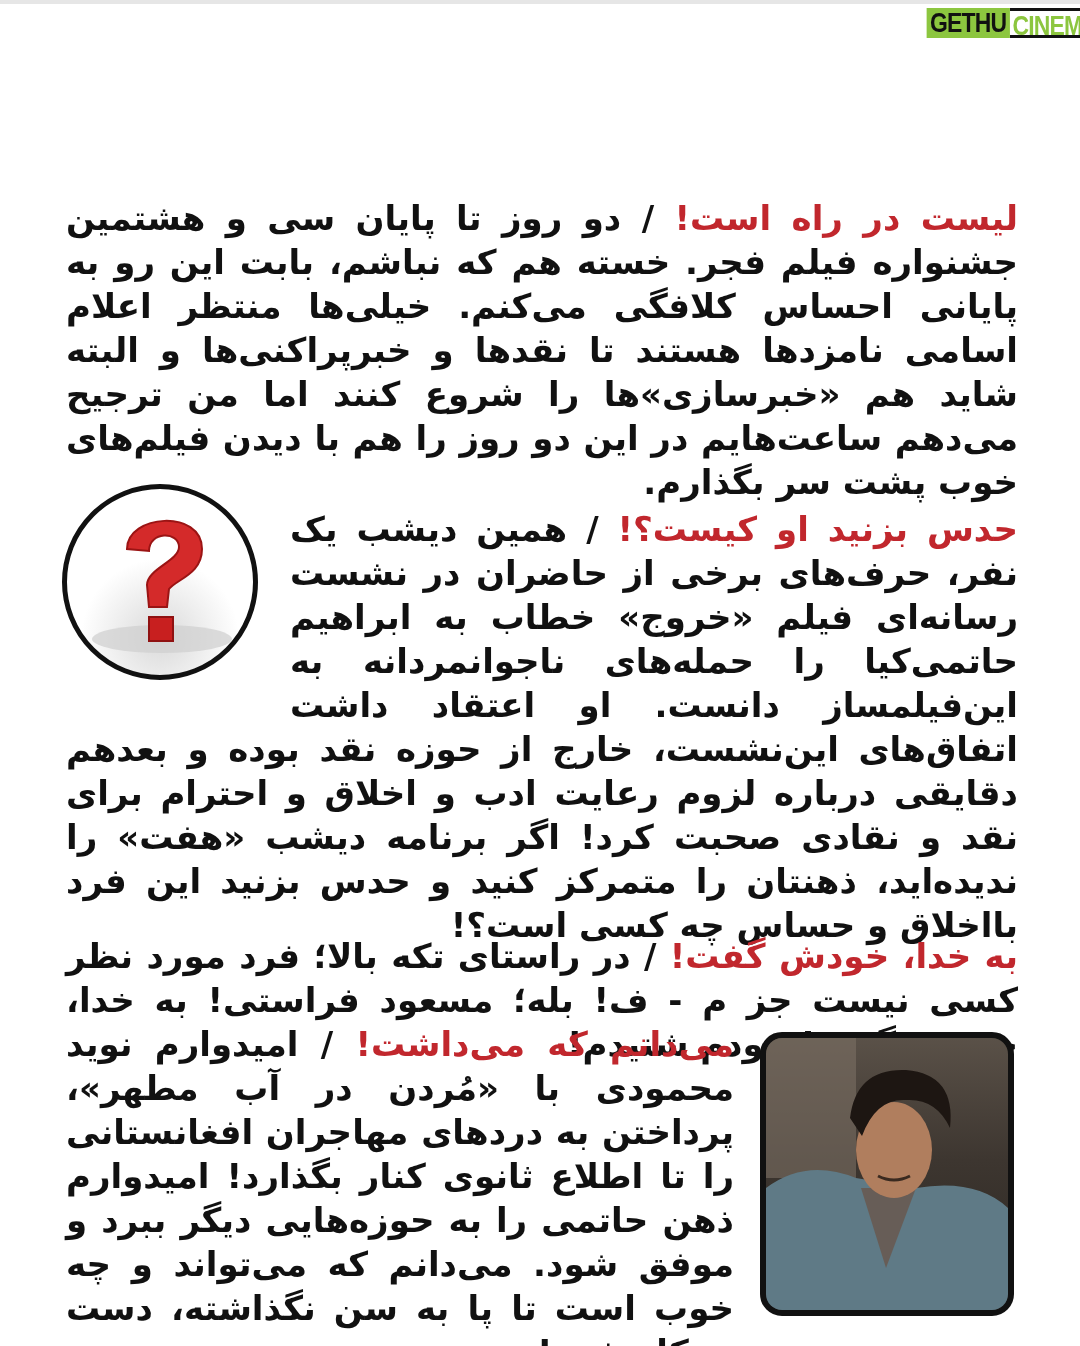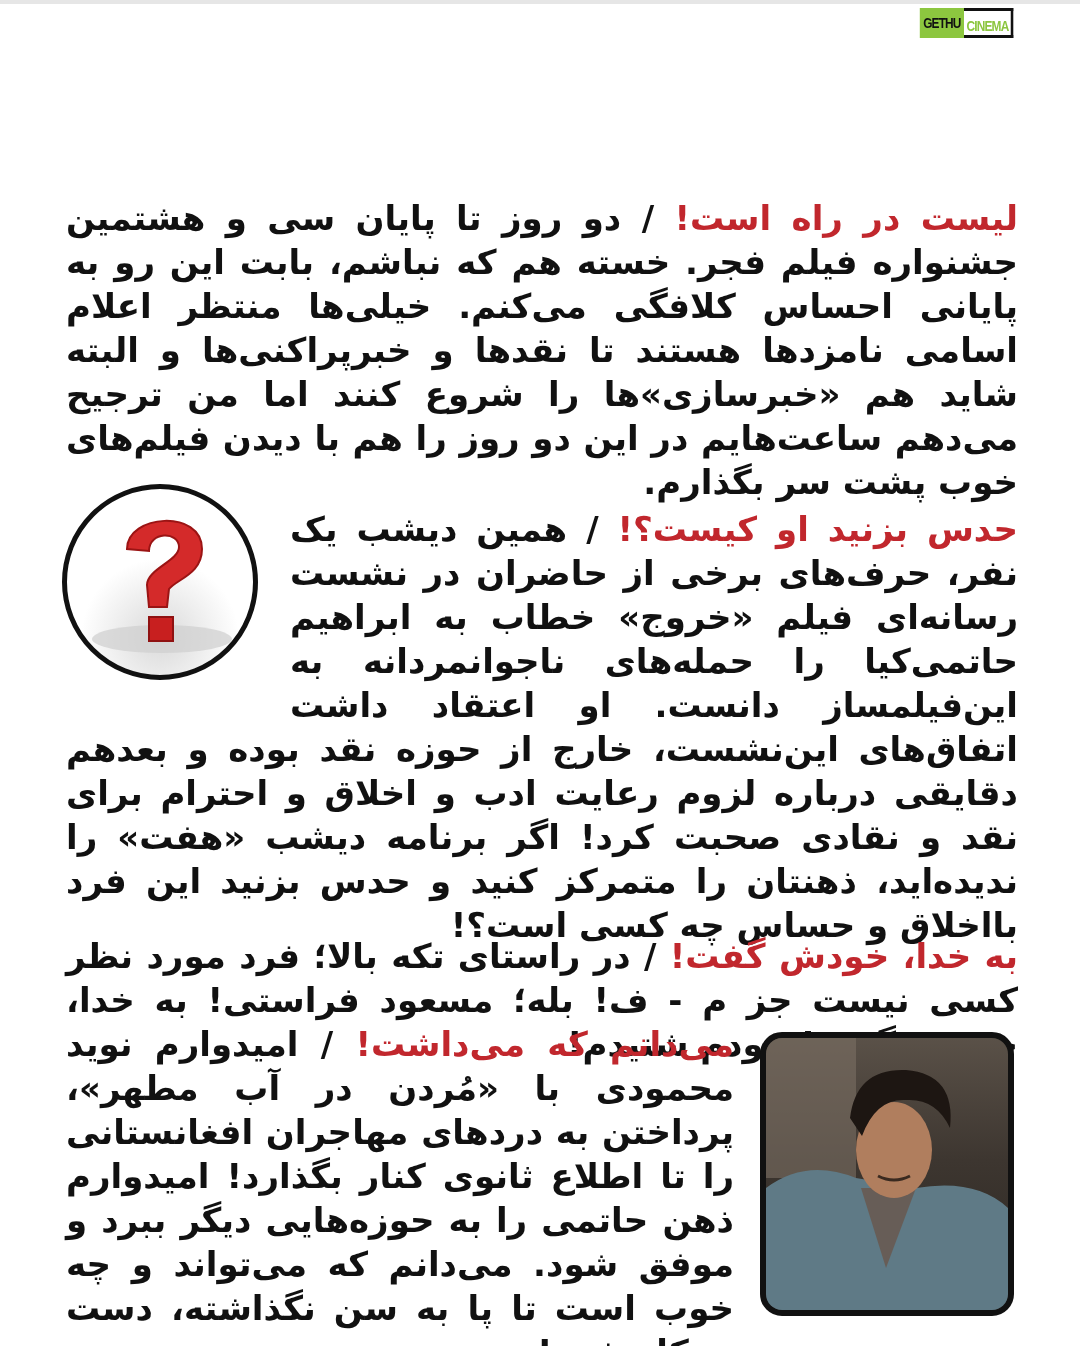--- a/index.html
+++ b/index.html
@@ -3,21 +3,21 @@
   <meta charset="utf-8">
   <style>
     html, body { margin: 0; padding: 0; }
     body {
       width: 1080px; height: 1346px; background: #ffffff; position: relative; overflow: hidden;
       font-family: "DejaVu Sans", sans-serif; color: #111;
     }
     .topline { position: absolute; left: 0; top: 0; width: 1080px; height: 4px; background: #e6e6e6; }
     .logo {
       position: absolute; top: 8px; right: 2px; width: 166px; height: 30px; display: flex; align-items: stretch;
-      font-family: "Liberation Sans", sans-serif; font-weight: bold; font-size: 14px; line-height: 30px; letter-spacing: -1px;
+      font-family: "Liberation Sans", sans-serif; font-weight: bold; font-size: 27px; line-height: 30px; letter-spacing: -1px;
     }
     .logo .l1 { background: #8cc63f; color: #111; padding: 0 4px; transform: scaleX(0.85); transform-origin: right; }
     .logo .l2 { color: #8cc63f; padding: 0 3px; border: 3px solid #111; border-left: none; transform: scaleX(0.85); transform-origin: left; background: #fff; }
     .block { position: absolute; direction: rtl; text-align: justify; text-align-last: right; font-weight: bold; font-size: 34px; line-height: 44px; }
     .block .head { color: #c1272d; }
     .para { margin: 0; }
     .b1 { left: 66px; top: 196px; width: 952px; }
     .b2 { left: 66px; top: 507px; width: 952px; }
     .b3 { left: 66px; top: 934px; width: 952px; }
     .b4 { left: 66px; top: 1022px; width: 668px; }

